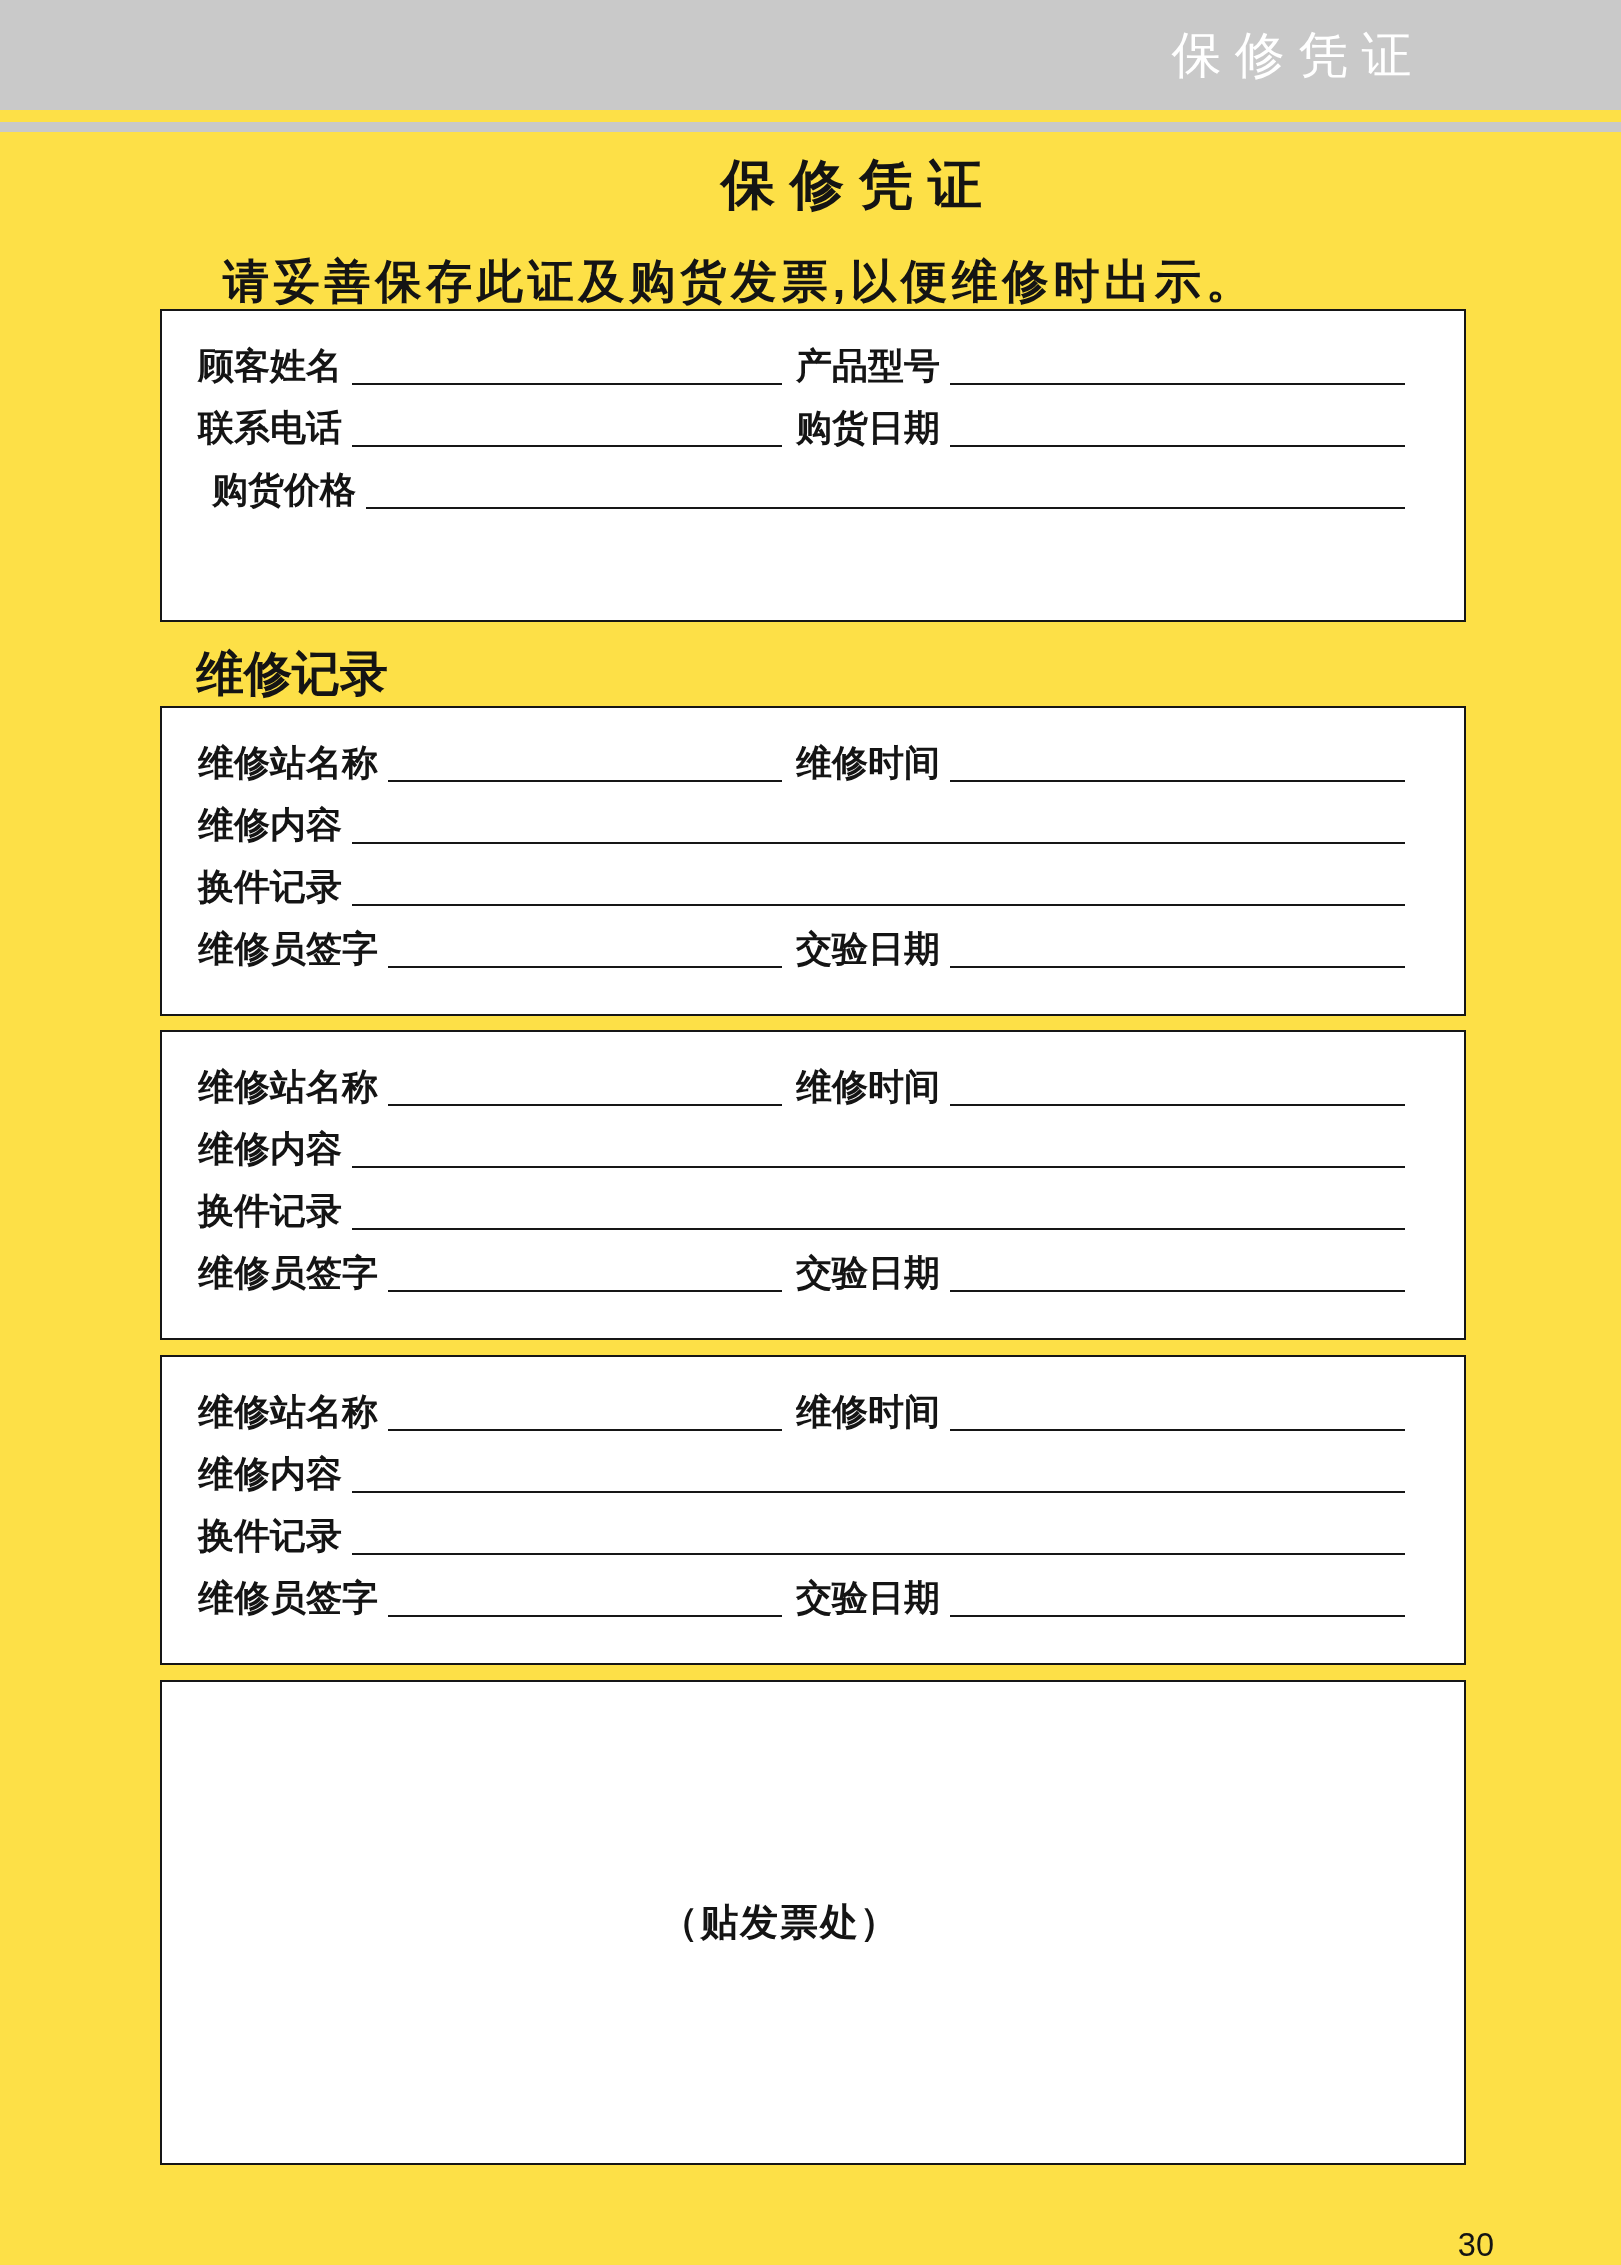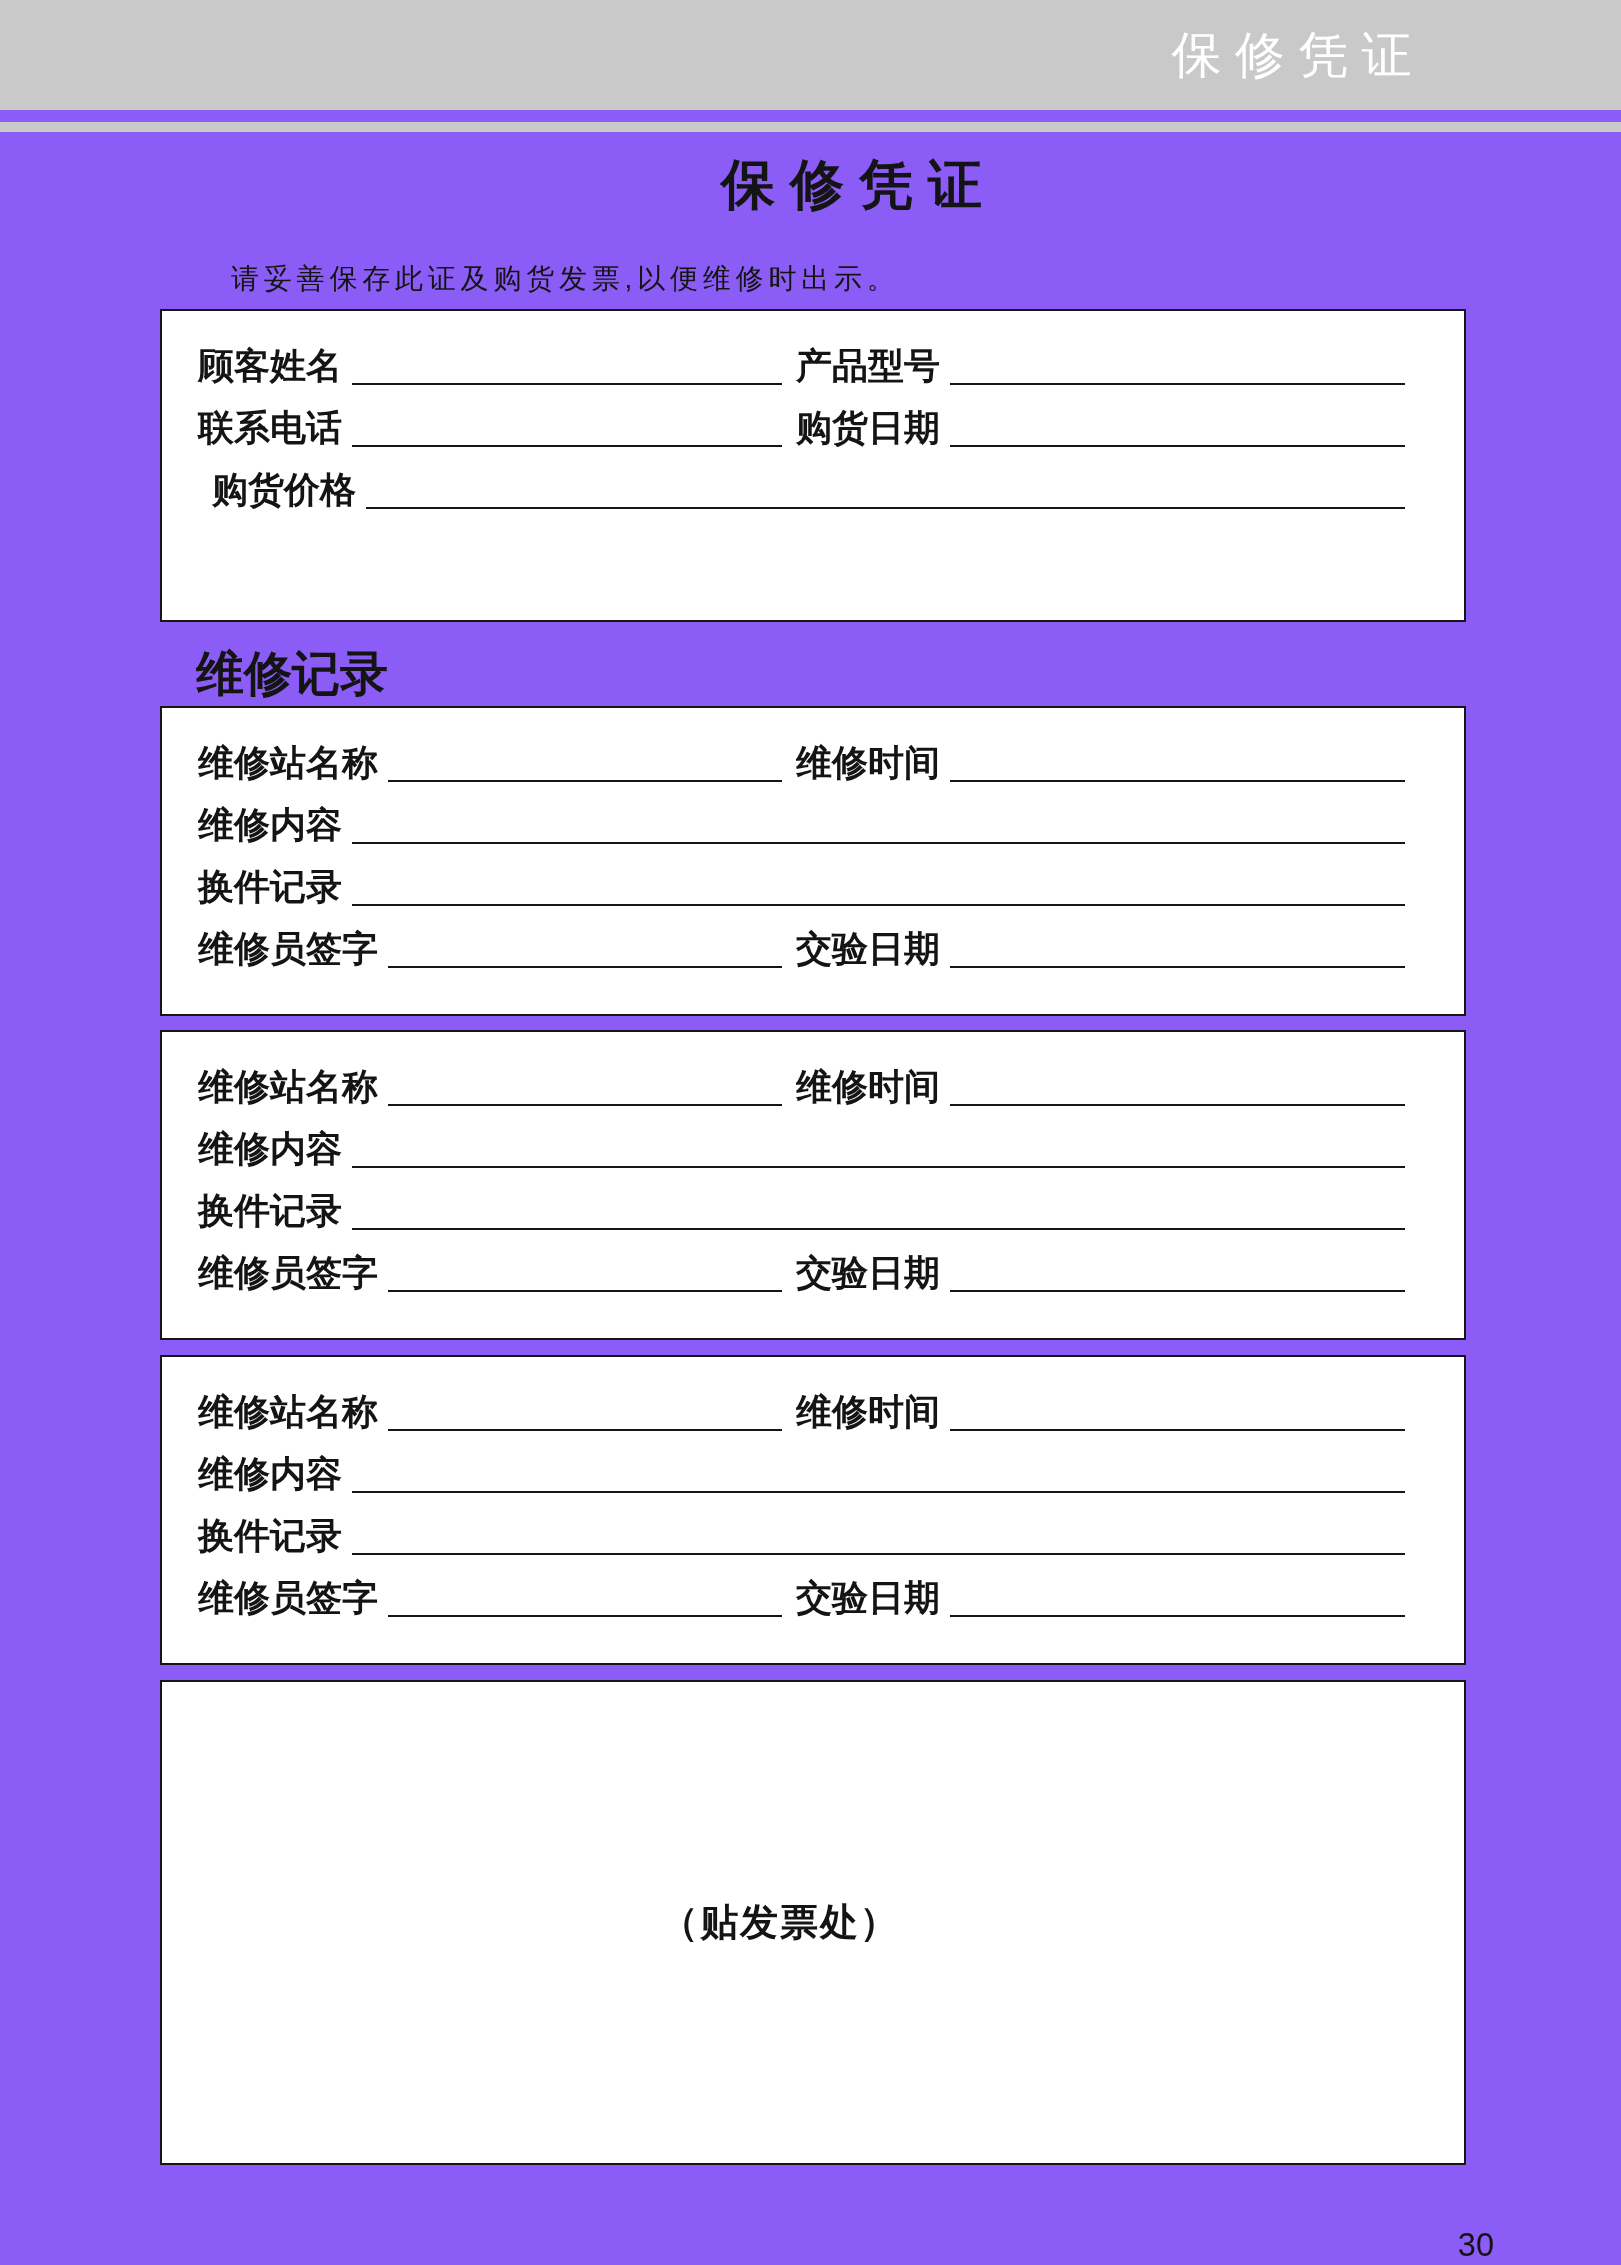--- a/index.html
+++ b/index.html
@@ -1,20 +1,20 @@
 <!DOCTYPE html>
 <html><head>
 <meta charset="utf-8">
 <style>
   html,body{margin:0;padding:0;background:#888;}
   .page{
     position:relative;
     width:1621px;height:2265px;
     margin:0 auto;
-    background:#8b5cf6;
+    background:#fde047;
     font-family:"Liberation Sans", sans-serif;
     color:#141414;
     overflow:hidden;
   }
   
   .topbar{
     position:absolute;top:0;left:0;width:1621px;height:110px;
     background:#c9c9c9;
   }
   .topbar-title{
@@ -27,22 +27,22 @@
     background:#c9c9c9;
   }
   
   .doc-title{
     position:absolute;top:153px;left:41px;width:1621px;
     margin:0;text-align:center;
     font-size:54px;font-weight:bold;line-height:1.15;
     white-space:nowrap;
   }
   .notice{
-    position:absolute;top:256px;left:223px;margin:8px;
-    font-size:28px;font-weight:normal;letter-spacing:4.8px;line-height:1.1;
+    position:absolute;top:256px;left:223px;margin:0;
+    font-size:46px;font-weight:bold;letter-spacing:4.8px;line-height:1.1;
     white-space:nowrap;
   }
   
   .box{
     position:absolute;left:160px;width:1306px;
     border:2.9px solid #161616;box-sizing:border-box;
     background:#ffffff;
   }
   .customer-box{top:309px;height:313px;}
   .repair-box-1{top:706px;height:310px;}

